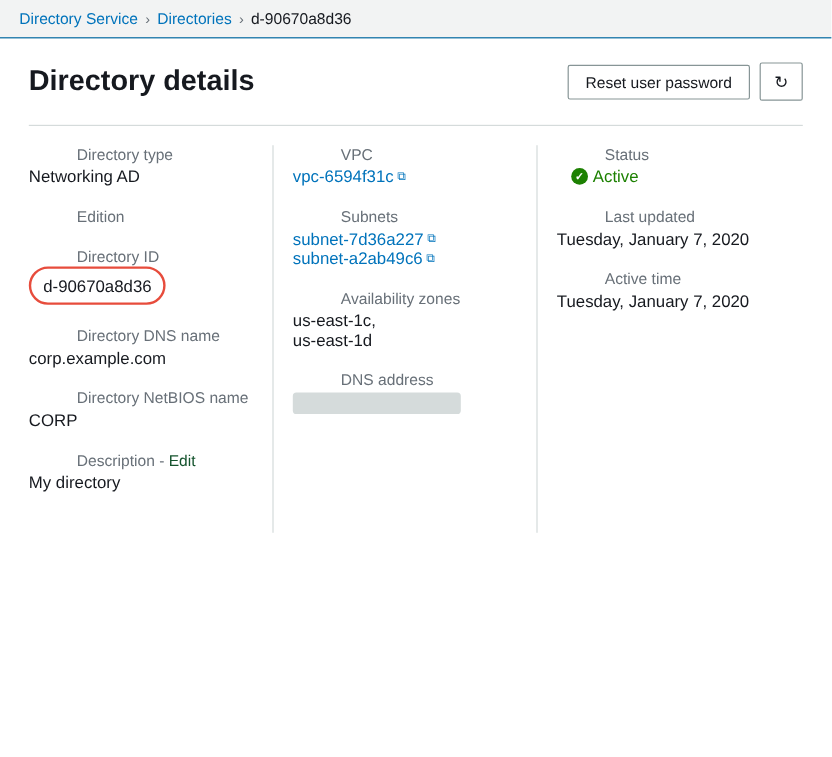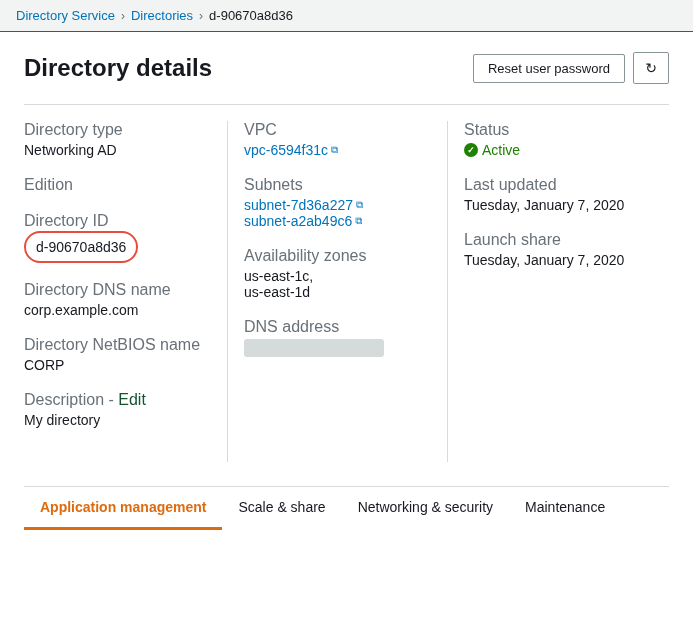--- a/index.html
+++ b/index.html
@@ -94,22 +94,23 @@
     }
     .col:not(:last-child) {
       border-right: 1px solid #d5dbdb;
       margin-right: 16px;
     }
     .field {
       margin-bottom: 18px;
     }
     .field-label {
       color: #687078;
-      font-size: 16px;
+      font-size: 13px;
       margin-bottom: 3px;
+      margin-left: 40px;
     }
     .field-value {
       color: #16191f;
       font-size: 14px;
     }
     .field-link {
       color: #0073bb;
       cursor: pointer;
       text-decoration: none;
       display: inline-flex;
@@ -128,20 +129,21 @@
       padding: 6px 10px;
       display: inline-block;
       margin-top: -2px;
     }
 
     .status-active {
       color: #1d8102;
       display: flex;
       align-items: center;
       gap: 4px;
+      margin-left: 12px;
     }
     .status-dot {
       width: 14px;
       height: 14px;
       border-radius: 50%;
       background: #1d8102;
       display: flex;
       align-items: center;
       justify-content: center;
       flex-shrink: 0;
@@ -288,27 +290,21 @@
         <div class="field-value status-active">
           <div class="status-dot"></div>
           <span>Active</span>
         </div>
       </div>
       <div class="field">
         <div class="field-label">Last updated</div>
         <div class="field-value">Tuesday, January 7, 2020</div>
       </div>
       <div class="field">
-        <div class="field-label">Launch share</div>
+        <div class="field-label">Active time</div>
         <div class="field-value">Tuesday, January 7, 2020</div>
       </div>
     </div>
 
   </div>
 
-  <div class="tabs-bar">
-    <div class="tab active">Application management</div>
-    <div class="tab">Scale &amp; share</div>
-    <div class="tab">Networking &amp; security</div>
-    <div class="tab">Maintenance</div>
-  </div>
 
 </div>
 
 </body></html>

